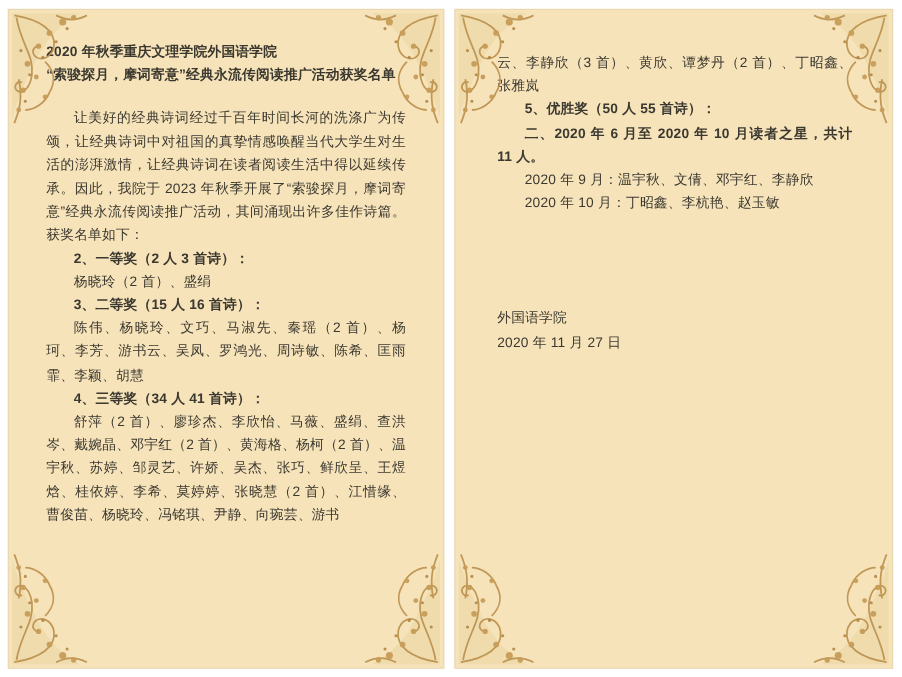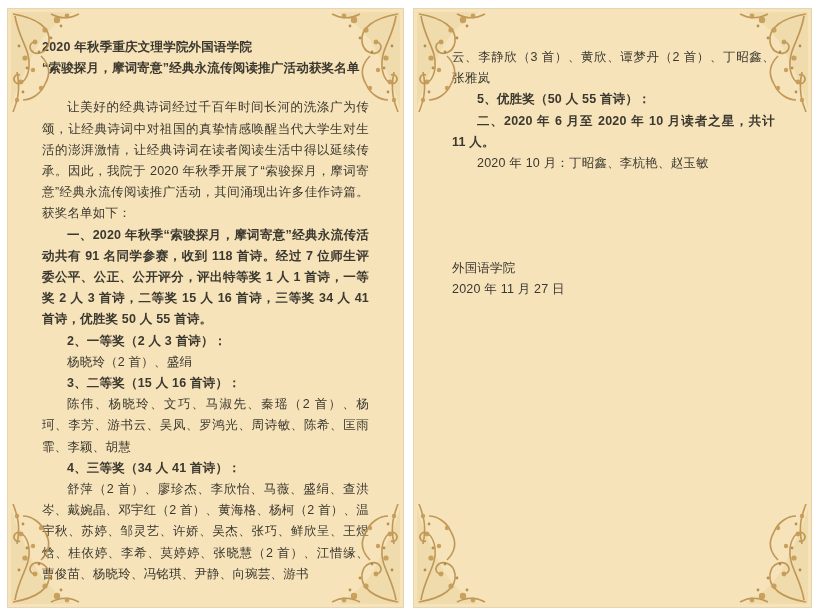--- a/index.html
+++ b/index.html
@@ -180,23 +180,22 @@
     <circle cx="16" cy="56" r="1.4"></circle>
             <circle cx="12" cy="80" r="1.4"></circle>
     <circle cx="50" cy="14" r="1.4"></circle>
             <circle cx="8" cy="34" r="1.4"></circle>
   </g>
 </svg></div>
 
     <p class="title">2020 年秋季重庆文理学院外国语学院</p>
     <p class="title">“索骏探月，摩词寄意”经典永流传阅读推广活动获奖名单</p>
 
-    <p class="indent intro">让美好的经典诗词经过千百年时间长河的洗涤广为传颂，让经典诗词中对祖国的真挚情感唤醒当代大学生对生活的澎湃激情，让经典诗词在读者阅读生活中得以延续传承。因此，我院于 2020 年秋季开展了“索骏探月，摩词寄意”经典永流传阅读推广活动，其间涌现出许多佳作诗篇。获奖名单如下：</p>
-
-    <p class="indent bold">一、2020 年秋季“索骏探月，摩词寄意”经典永流传活动共有 91 名同学参赛，收到 118 首诗。经过 7 位师生评委公平、公正、公开评分，评出特等奖 1 人 1 首诗，一等奖 2 人 3 首诗，二等奖 15 人 16 首诗，三等奖 34 人 41 首诗，优胜奖 50 人 55 首诗。</p>
+    <p class="indent intro">让美好的经典诗词经过千百年时间长河的洗涤广为传颂，让经典诗词中对祖国的真挚情感唤醒当代大学生对生活的澎湃激情，让经典诗词在读者阅读生活中得以延续传承。因此，我院于 2023 年秋季开展了“索骏探月，摩词寄意”经典永流传阅读推广活动，其间涌现出许多佳作诗篇。获奖名单如下：</p>
+
 
 
     <p class="indent bold">2、一等奖（2 人 3 首诗）：</p>
     <p class="indent">杨晓玲（2 首）、盛绢</p>
 
     <p class="indent bold">3、二等奖（15 人 16 首诗）：</p>
     <p class="indent">陈伟、杨晓玲、文巧、马淑先、秦瑶（2 首）、杨珂、李芳、游书云、吴凤、罗鸿光、周诗敏、陈希、匡雨霏、李颖、胡慧</p>
 
     <p class="indent bold">4、三等奖（34 人 41 首诗）：</p>
     <p class="indent">舒萍（2 首）、廖珍杰、李欣怡、马薇、盛绢、查洪岑、戴婉晶、邓宇红（2 首）、黄海格、杨柯（2 首）、温宇秋、苏婷、邹灵艺、许娇、吴杰、张巧、鲜欣呈、王煜焓、桂依婷、李希、莫婷婷、张晓慧（2 首）、江惜缘、曹俊苗、杨晓玲、冯铭琪、尹静、向琬芸、游书</p>
@@ -326,20 +325,21 @@
     <circle cx="50" cy="14" r="1.4"></circle>
             <circle cx="8" cy="34" r="1.4"></circle>
   </g>
 </svg></div>
 
     <p>云、李静欣（3 首）、黄欣、谭梦丹（2 首）、丁昭鑫、张雅岚</p>
 
     <p class="indent bold">5、优胜奖（50 人 55 首诗）：</p>
 
     <p class="indent bold">二、2020 年 6 月至 2020 年 10 月读者之星，共计 11 人。</p>
+    <p class="indent">2020 年 9 月：温宇秋、文倩、邓宇红、李静欣</p>
     <p class="indent">2020 年 10 月：丁昭鑫、李杭艳、赵玉敏</p>
 
 
     <p class="sig">外国语学院</p>
     <p class="sig-date">2020 年 11 月 27 日</p>
   </div>
 
 </div>
 
 </body></html>

